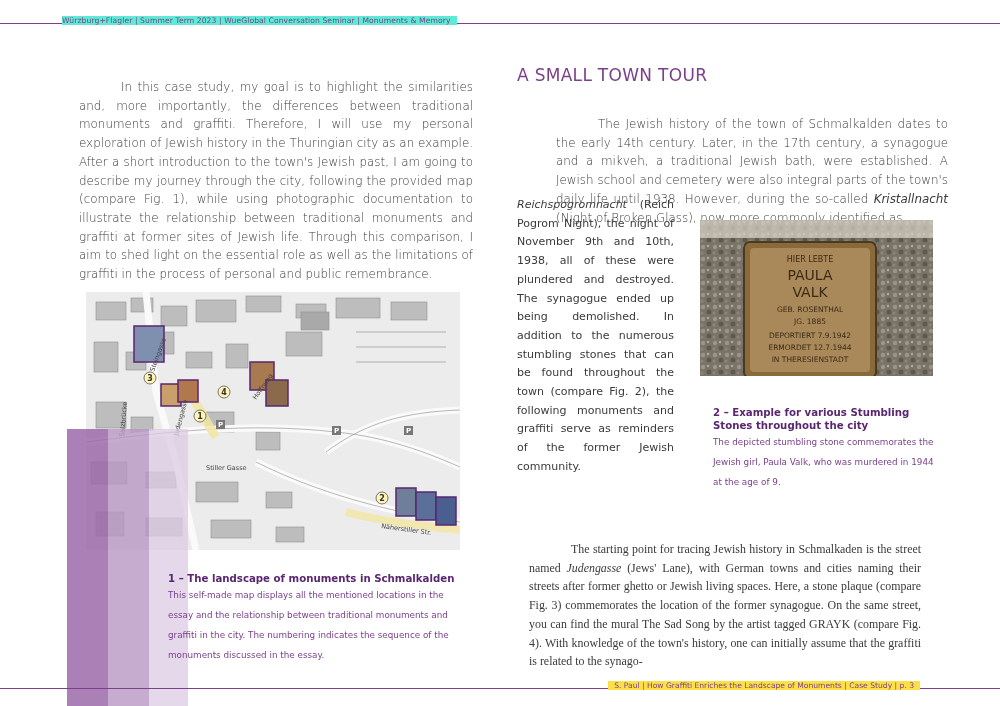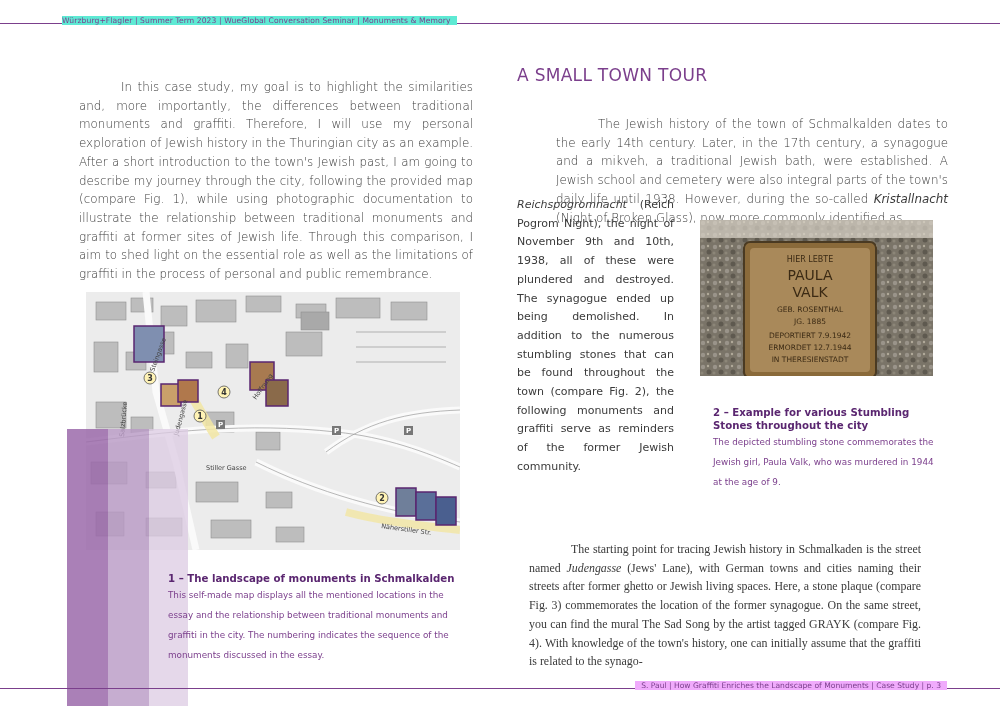--- a/index.html
+++ b/index.html
@@ -1,21 +1,21 @@
 <!DOCTYPE html>
 <html><head>
 <meta charset="utf-8">
 <style>
   html, body { margin:0; padding:0; }
   body { width:1000px; height:706px; background:#ffffff; position:relative; overflow:hidden;
          font-family:"DejaVu Sans", sans-serif; color:#3a3a3a; }
   .hdr-line { position:absolute; left:0; top:23px; width:1000px; height:1px; background:#7b3f8c; }
   .hdr-text { position:absolute; left:62px; top:16px; font-size:7.6px; color:#7b3f8c; background:#5eead4; padding-right:6px; letter-spacing:0.1px; }
   .ftr-line { position:absolute; left:0; top:688px; width:1000px; height:1px; background:#7b3f8c; }
-  .ftr-text { position:absolute; right:53px; top:681px; font-size:7.6px; color:#7b3f8c; background:#f0abfc; padding:0 6px; }
+  .ftr-text { position:absolute; right:80px; top:681px; font-size:7.6px; color:#7b3f8c; background:#fde047; padding:0 6px; }
   .para { position:absolute; font-size:11.9px; line-height:18.7px; text-align:justify; color:#3a3a3a; font-weight:300; }
   .para p { margin:12px; text-indent:42px; }
   .para em { font-style:italic; }
   #left-para { left:67px; top:66px; width:418px; }
   #right-para1 { left:544px; top:103px; width:416px; }
   #right-para2 { left:517px; top:528px; width:416px;font-family:Liberation Serif, serif; }
   .section-title { position:absolute; left:517px; top:65px; font-size:17px; font-weight:normal; color:#7b3f8c; letter-spacing:0.3px; }
   .narrow { position:absolute; left:517px; width:157px; font-size:11px; line-height:18.7px; text-align:justify; color:#3a3a3a; }
   .map { position:absolute; left:86px; top:292px; width:374px; height:258px; background:#e6e6e6; overflow:hidden; }
   .map svg { display:block; }

